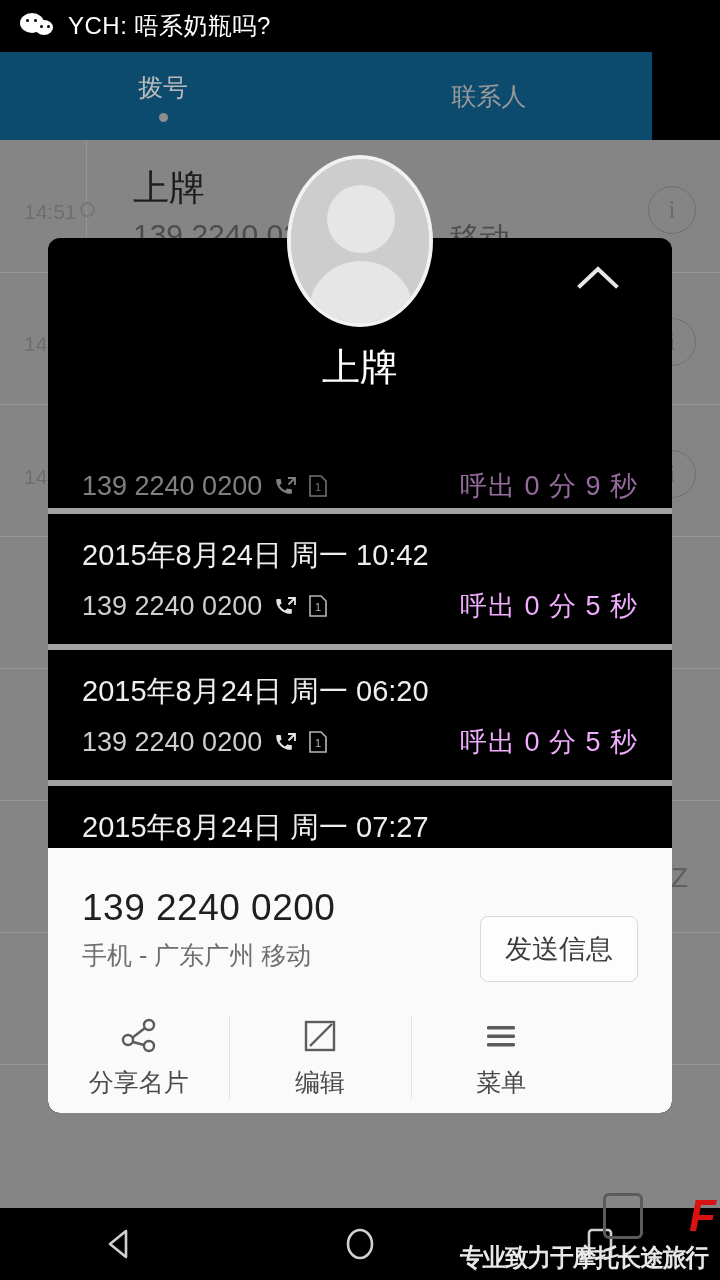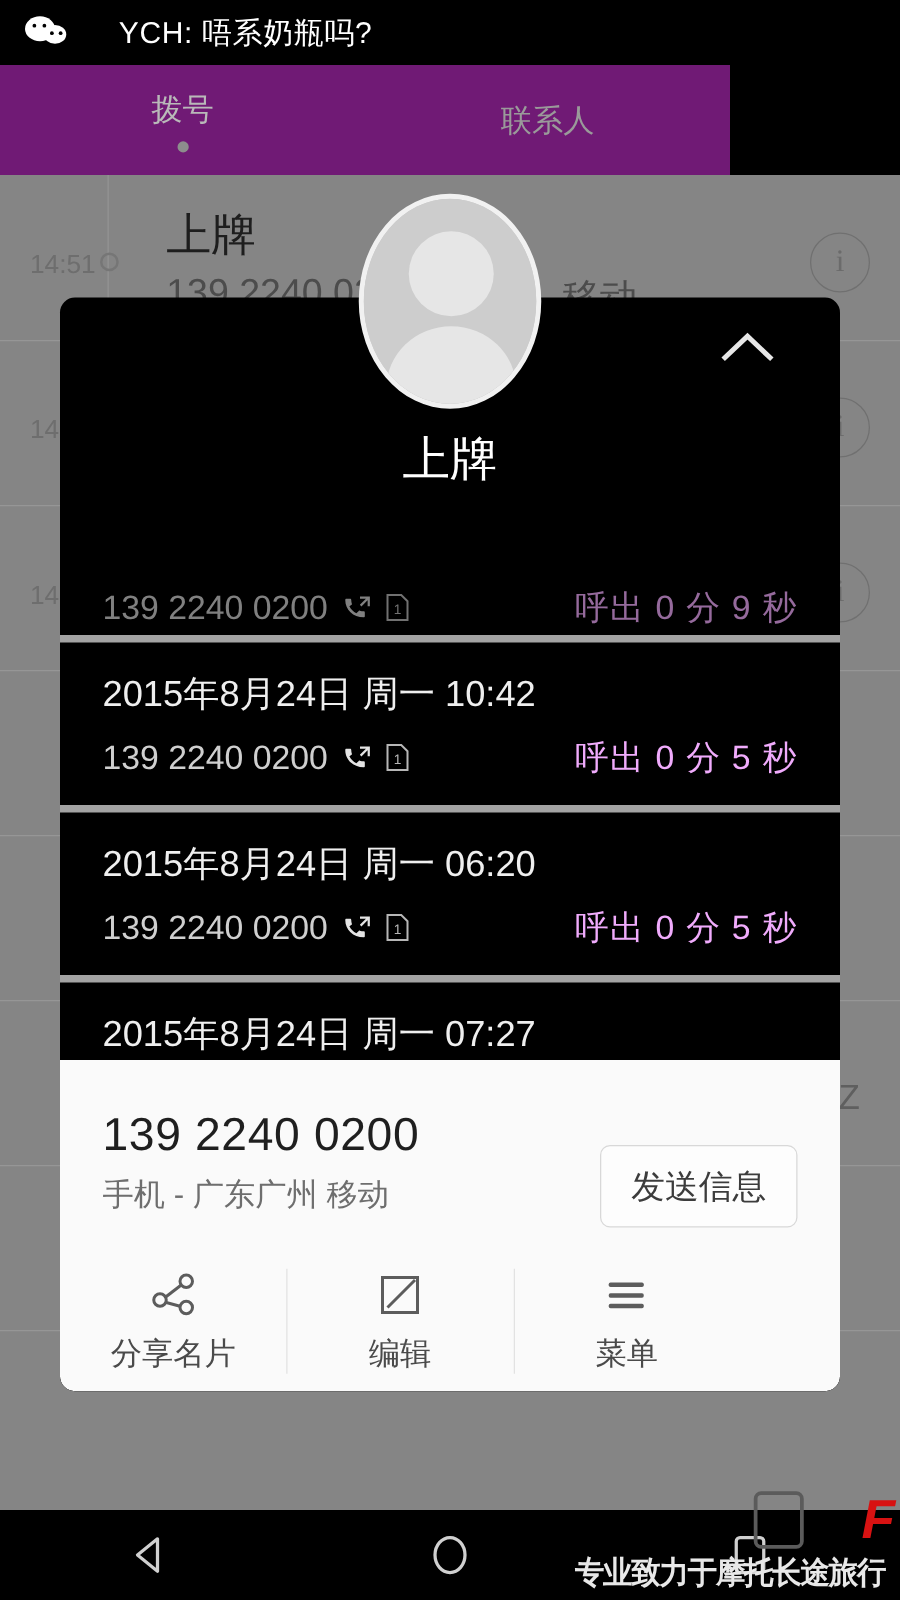--- a/index.html
+++ b/index.html
@@ -3,31 +3,31 @@
 <meta charset="utf-8">
 <style>
   * { margin:0; padding:0; box-sizing:border-box; }
   html,body { width:720px; height:1280px; background:#000; overflow:hidden;
               font-family:"Liberation Sans","DejaVu Sans",sans-serif; }
 
   #root { position:relative; width:720px; height:1280px; background:#000; overflow:hidden; }
 
   
   .notif-bar { position:absolute; left:0; top:0; width:720px; height:52px;
-               background:#000; display:flex; align-items:center; padding-left:20px;gap:27px; }
+               background:#000; display:flex; align-items:center; padding-left:20px; }
   .wechat-icon { width:40px; height:30px; position:relative; flex:0 0 auto; }
   .wechat-icon .b1, .wechat-icon .b2 { position:absolute; background:#fff; border-radius:50%; }
   .wechat-icon .b1 { width:24px; height:20px; left:0; top:2px; }
   .wechat-icon .b2 { width:18px; height:15px; left:15px; top:9px; }
   .wechat-icon .e { position:absolute; width:3px; height:3px; background:#000; border-radius:50%; }
   .notif-text { color:#fff; font-size:24px; margin-left:8px; letter-spacing:.5px; }
 
   
-  .tabs-bar { position:absolute; left:0; top:52px; width:584px; height:88px;
-              background:#701a75; display:flex; }
+  .tabs-bar { position:absolute; left:0; top:52px; width:652px; height:88px;
+              background:#0c4a6e; display:flex; }
   .tab { flex:1; display:flex; flex-direction:column; align-items:center;
          justify-content:center; position:relative; }
   .tab-label { color:#9a9a9a; font-size:25px; }
   .tab.active .tab-label { color:#b9b9b9; }
   .tab-dot { width:9px; height:9px; border-radius:50%; background:#8d8d8d;
              margin-top:9px; }
 
   
   .bg-layer { position:absolute; left:0; top:140px; width:720px; height:1068px;
               background:#858585; overflow:hidden; }

